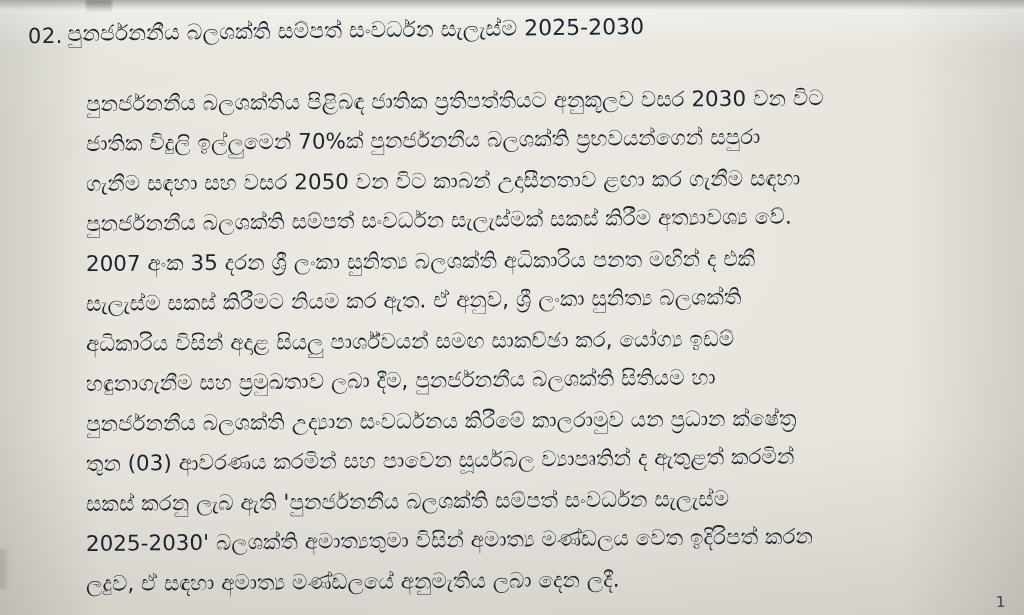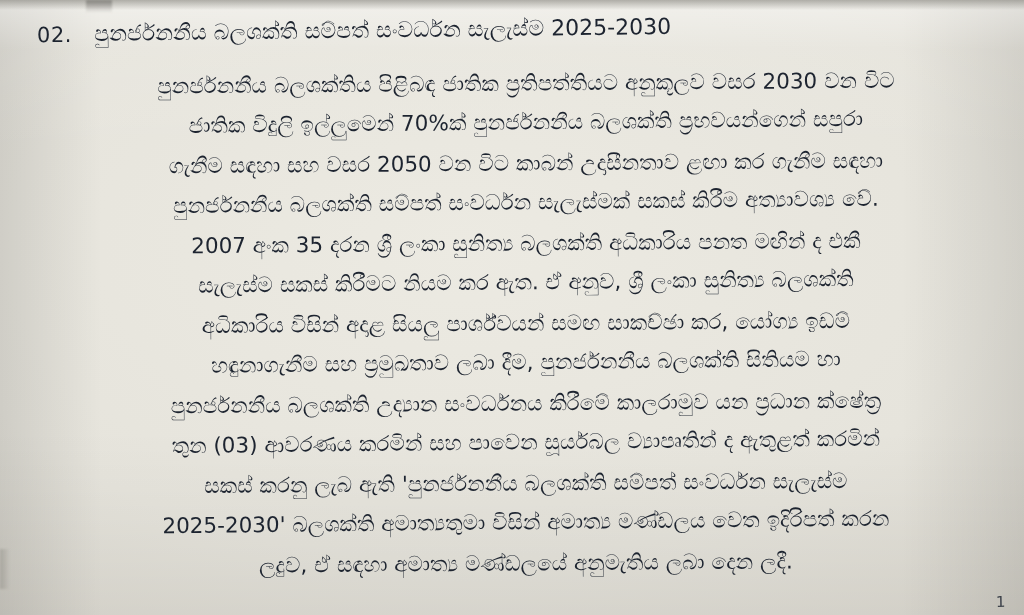--- a/index.html
+++ b/index.html
@@ -62,46 +62,44 @@
     color: #1d2430;
     font-family: "DejaVu Sans", sans-serif;
   }
 
   #heading-row {
     position: absolute;
     top: 20px;
     left: 28px;
     right: 40px;
     display: flex;
-    align-items: center;
-    gap: 22px;
-    margin-left: 9px;
+    align-items: flex-end;
+    gap: 4px;
   }
 
   #item-number {
     font-size: 21px;
     letter-spacing: 0.5px;
     padding-top: 3px;
     transform: rotate(-0.6deg);
   }
 
   #heading-text {
     font-size: 22px;
     line-height: 1.25;
     transform: rotate(-0.7deg);
     transform-origin: left top;
     white-space: nowrap;
   }
 
   #body-block {
     position: absolute;
-    top: 76px;
+    top: 93px;
     left: 86px;
     width: 880px;
-    text-align: center;
   }
 
   .body-line {
     font-size: 21.5px;
     line-height: 1.0;
     height: 40px;
     white-space: nowrap;
     color: #1d2430;
     transform-origin: left center;
   }

